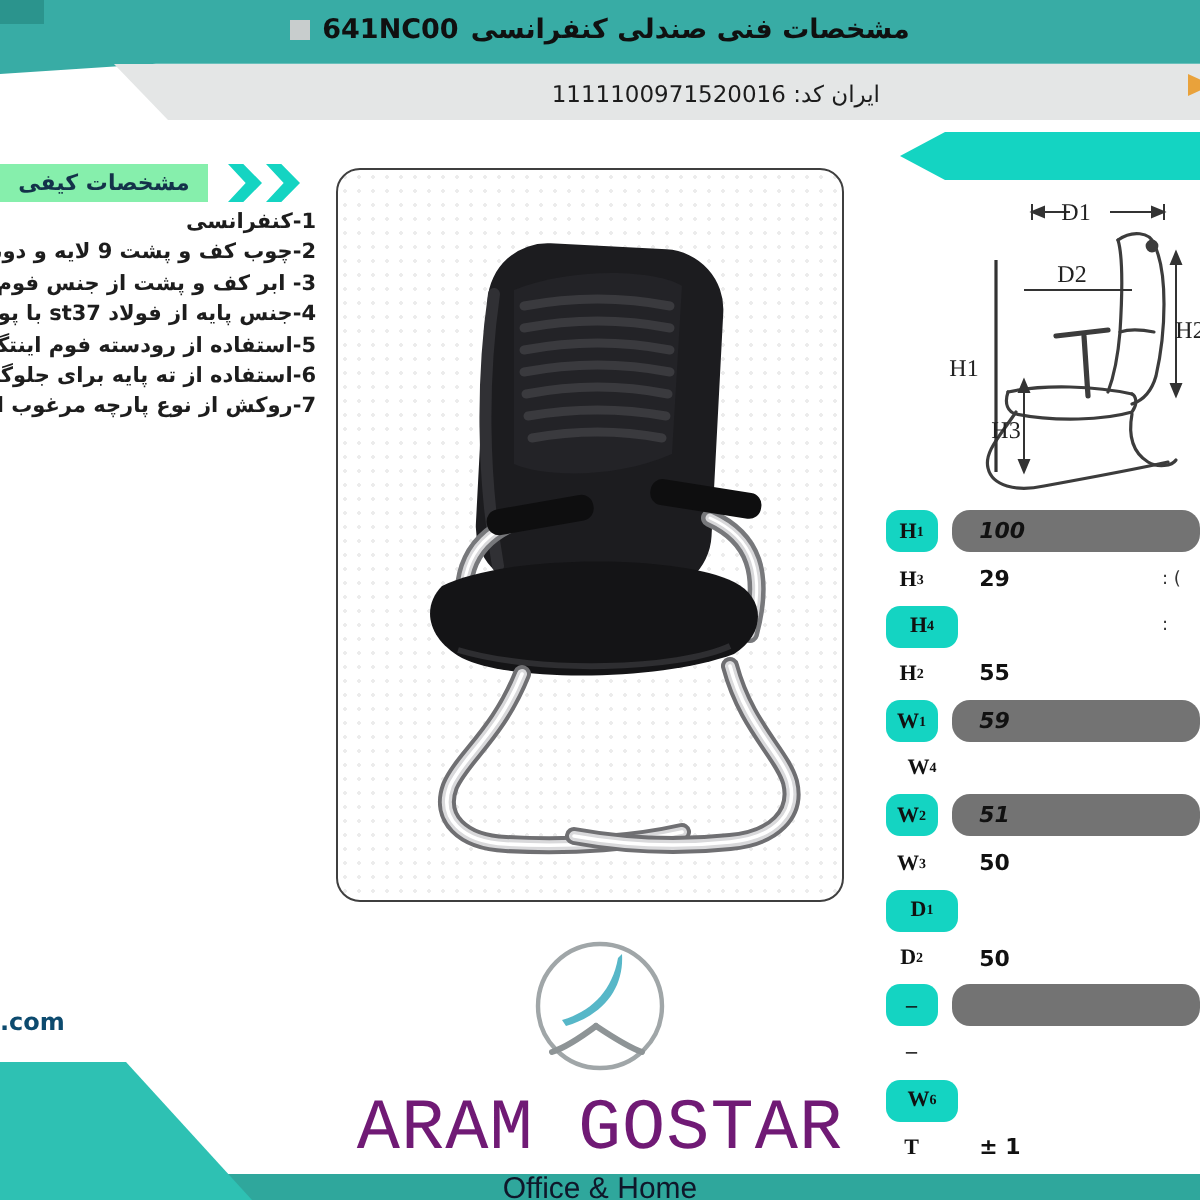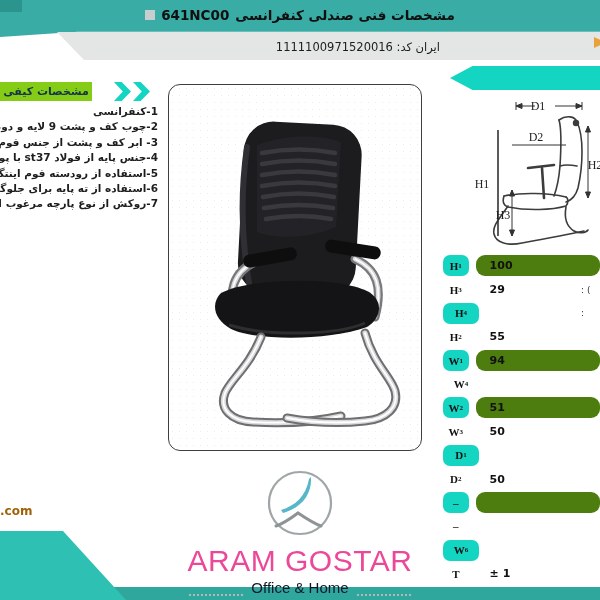--- a/index.html
+++ b/index.html
@@ -15,21 +15,21 @@
              font-size:13.5px;}
   .title-sq{display:inline-block;width:10px;height:10px;background:#C8CDCD;}
   .band-gray{position:absolute;left:0;top:32px;width:600px;height:28px;background:#E4E6E6;
              clip-path:polygon(9.5% 0,100% 0,100% 100%,14% 100%);}
   .orange-tick{position:absolute;left:594px;top:37px;width:6px;height:11px;background:#E9A23B;
                clip-path:polygon(0 0,100% 25%,100% 75%,0 100%);}
   .iran-code{position:absolute;left:140px;top:40px;width:300px;text-align:right;direction:rtl;
              font-size:11.5px;color:#1c1c1c;}
 
   
-  .qual-banner{position:absolute;left:0;top:82px;width:92px;height:19px;background:#84cc16;
+  .qual-banner{position:absolute;left:0;top:82px;width:104px;height:19px;background:#86efac;
                display:flex;align-items:center;justify-content:center;direction:rtl;
                color:#14324A;font-weight:bold;font-size:11px;}
   .chev{position:absolute;top:82px;width:17px;height:19px;background:#14D4C2;
         clip-path:polygon(0 0,45% 0,100% 50%,45% 100%,0 100%,52% 50%);}
   .chev1{left:114px;} .chev2{left:133px;}
   .spec-list{position:absolute;right:442px;top:104px;direction:rtl;text-align:right;
              white-space:nowrap;font-size:10.5px;font-weight:600;color:#1d1d1d;}
   .spec-list .line{height:15.4px;line-height:15.4px;}
 
   
@@ -43,35 +43,35 @@
   .diagram text{font-family:"Liberation Serif",serif;font-size:12px;fill:#222;}
 
   
   .dim-table{position:absolute;left:443px;top:254px;width:157px;}
   .trow{position:relative;height:23.7px;display:flex;align-items:center;}
   .tlabel{width:36px;height:21px;display:flex;align-items:center;justify-content:center;
           font-family:"Liberation Serif",serif;font-weight:bold;font-size:11px;color:#111;}
   .lab-hl{background:#14D4C2;border-radius:7px;}
   .tlabel sub{font-size:7px;line-height:0;}
   .tbar{margin-left:7px;width:175px;height:21px;display:flex;align-items:center;}
-  .bar-hl{background:#4d7c0f;border-radius:9px;}
+  .bar-hl{background:#737373;border-radius:9px;font-style:italic;}
   .tval{padding-left:14px;font-size:11px;font-weight:bold;color:#111;}
   .tnote{position:absolute;font-size:9px;color:#333;}
 
   
   .corner-teal{position:absolute;left:0;top:531px;width:126px;height:69px;background:#2EC1B3;
                clip-path:polygon(0 0,50% 0,100% 100%,0 100%);}
   .band-bottom{position:absolute;left:0;top:587px;width:600px;height:13px;background:#2FA79C;}
-  .watermark{position:absolute;left:0;top:504px;font-size:12px;font-weight:bold;color:#a16207;}
+  .watermark{position:absolute;left:0;top:504px;font-size:12px;font-weight:bold;color:#0c4a6e;}
 
   
   .logo-block{position:absolute;left:150px;top:468px;width:300px;display:flex;
               flex-direction:column;align-items:center;}
-  .logo-name{margin-top:4px;font-size:30px;letter-spacing:0.5px;color:#ec4899;
-             font-family:Liberation Sans, sans-serif;}
+  .logo-name{margin-top:4px;font-size:36px;letter-spacing:0.5px;color:#701a75;
+             font-family:Liberation Mono, monospace;}
   .logo-tagline{margin-top:1px;display:flex;align-items:flex-end;gap:8px;color:#0f172a;
                 font-size:15px;font-family:"Liberation Sans",sans-serif;}
   .dashline{width:54px;height:0;border-top:2px dotted #B4B8B8;}
 </style>
 </head>
 <body>
 
 <div class="page">
 
   <div class="band-top"></div>
@@ -201,21 +201,21 @@
       </div>
       <div class="trow">
         <span class="tlabel">H<sub>2</sub></span>
         <div class="tbar">
           <span class="tval">55</span>
         </div>
       </div>
       <div class="trow">
         <span class="tlabel lab-hl">W<sub>1</sub></span>
         <div class="tbar bar-hl">
-          <span class="tval">94</span>
+          <span class="tval">59</span>
         </div>
       </div>
       <div class="trow">
         <span class="tlabel">W<sub>4</sub></span>
       </div>
       <div class="trow">
         <span class="tlabel lab-hl">W<sub>2</sub></span>
         <div class="tbar bar-hl">
           <span class="tval">51</span>
         </div>

